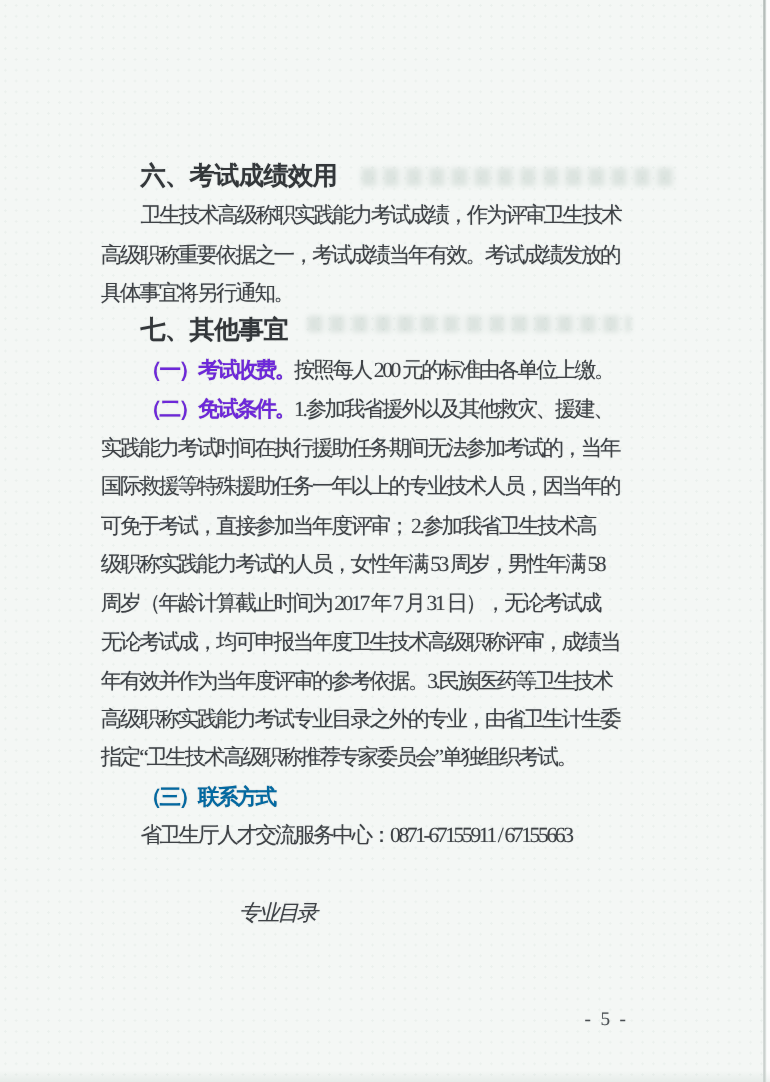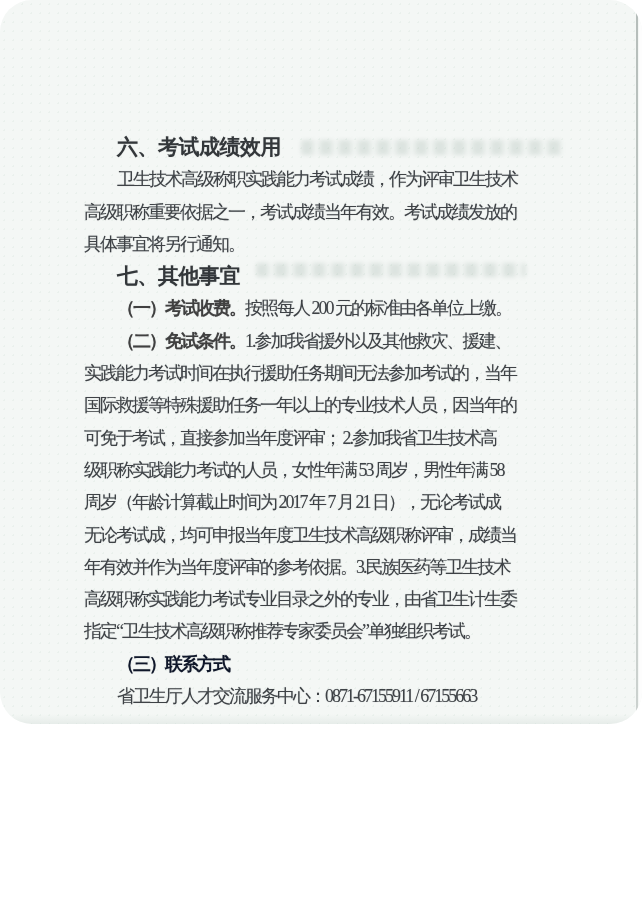--- a/index.html
+++ b/index.html
@@ -1,24 +1,23 @@
 <!DOCTYPE html>
 <html><head>
 <meta charset="utf-8">
 <style>
   html, body { margin: 0; padding: 0; }
   .page {
     position: relative;
     width: 642px;
-    height: 724px;
+    height: 902px;
     background: #f4f7f5;
     overflow: hidden;
     font-family: "Liberation Serif", serif;
     color: #3e4246;
-    border-radius: 32px;
   }
   
   .page::before {
     content: "";
     position: absolute; inset: 0;
     background-image: radial-gradient(rgba(150,180,165,0.10) 1px, transparent 1px);
     background-size: 9px 9px;
     pointer-events: none;
   }
   
@@ -42,22 +41,22 @@
     text-shadow: 0 0 1px rgba(70,75,80,0.35);
   }
   .ind { text-indent: 33px; }
   .heading {
     font-family: "Liberation Sans", sans-serif;
     font-weight: 700;
     font-size: 21px;
     letter-spacing: -0.5px;
     color: #33373a;
   }
-  .b { font-weight: 700; color: #404040; }
-  .subhead { font-weight: 700; color: #0f172a; }
+  .b { font-weight: 700; color: #6d28d9; }
+  .subhead { font-weight: 700; color: #0369a1; }
   .attachment {
     position: absolute;
     left: 84px;
     top: 744px;
   }
   .attachment .line { line-height: 35px; }
   .attach2 { margin-left: 115px; font-style: italic; }
   .page-number {
     position: absolute;
     top: 841px;
@@ -106,21 +105,21 @@
     <div class="line ind">
       <span class="b">（一）考试收费。</span><span>按照每人 200 元的标准由各单位上缴。</span>
     </div>
     <div class="line ind">
       <span class="b">（二）免试条件。</span><span>1.参加我省援外以及其他救灾、援建、</span>
     </div>
     <div class="line">实践能力考试时间在执行援助任务期间无法参加考试的，当年</div>
     <div class="line">国际救援等特殊援助任务一年以上的专业技术人员，因当年的</div>
     <div class="line">可免于考试，直接参加当年度评审； 2.参加我省卫生技术高</div>
     <div class="line">级职称实践能力考试的人员，女性年满 53 周岁，男性年满 58</div>
-    <div class="line">周岁（年龄计算截止时间为 2017 年 7 月 21 日），无论考试成</div>
+    <div class="line">周岁（年龄计算截止时间为 2017 年 7 月 31 日），无论考试成</div>
     <div class="line">无论考试成，均可申报当年度卫生技术高级职称评审，成绩当</div>
     <div class="line">年有效并作为当年度评审的参考依据。3.民族医药等卫生技术</div>
     <div class="line">高级职称实践能力考试专业目录之外的专业，由省卫生计生委</div>
     <div class="line">指定“卫生技术高级职称推荐专家委员会”单独组织考试。</div>
     <div class="line subhead ind">（三）联系方式</div>
     <div class="line ind">省卫生厅人才交流服务中心：0871-67155911 / 67155663</div>
   </div>
 
   <div class="attachment">
     <div class="line attach2">专业目录</div>

